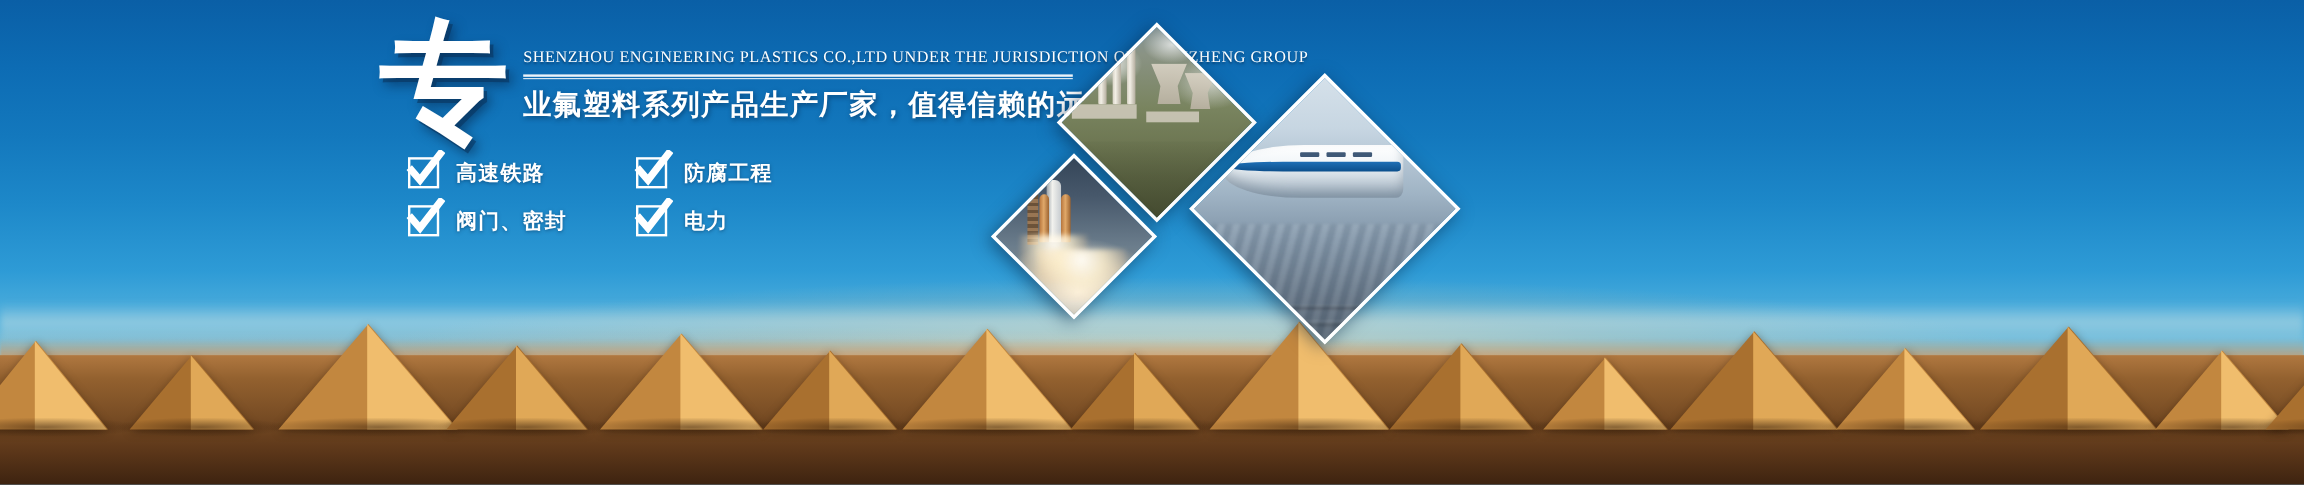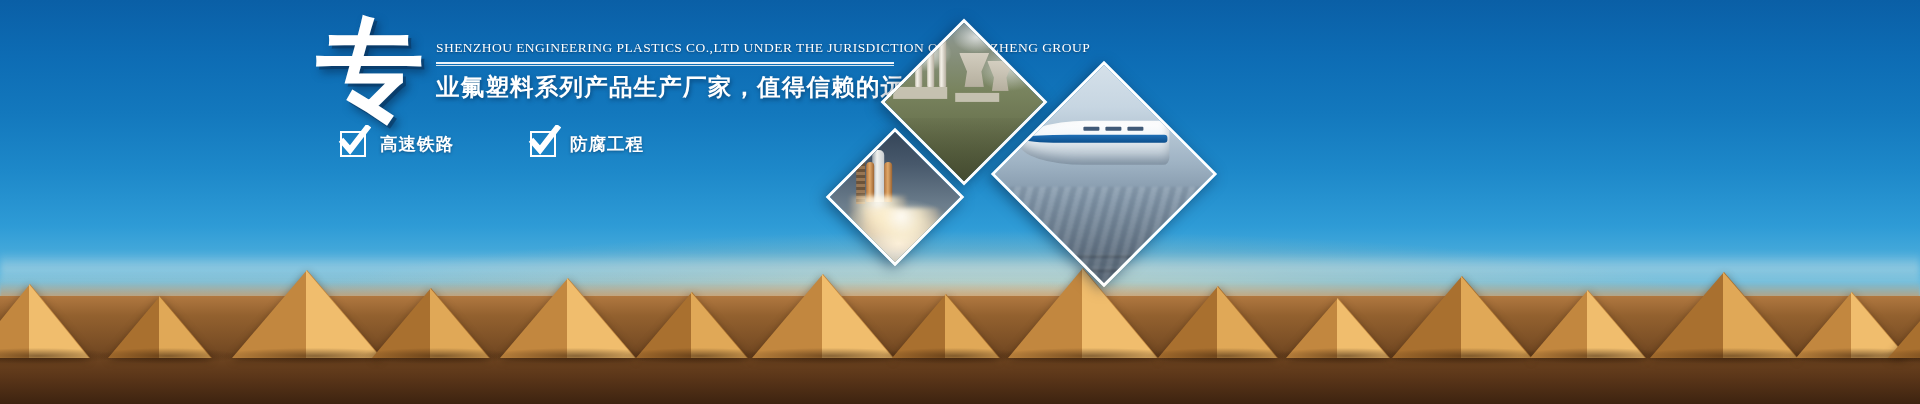--- a/index.html
+++ b/index.html
@@ -329,20 +329,38 @@
       </div>
       <div class="feat">
         <span class="tick">
           <span class="box"></span>
           <svg viewBox="0 0 34 34">
             <path d="M6 17 L13 25 L30 3" fill="none" stroke="#ffffff" stroke-width="6" stroke-linecap="square" stroke-linejoin="miter"></path>
           </svg>
         </span>
         <span class="feat-label">防腐工程</span>
       </div>
+      <div class="feat">
+        <span class="tick">
+          <span class="box"></span>
+          <svg viewBox="0 0 34 34">
+            <path d="M6 17 L13 25 L30 3" fill="none" stroke="#ffffff" stroke-width="6" stroke-linecap="square" stroke-linejoin="miter"></path>
+          </svg>
+        </span>
+        <span class="feat-label">阀门、密封</span>
+      </div>
+      <div class="feat">
+        <span class="tick">
+          <span class="box"></span>
+          <svg viewBox="0 0 34 34">
+            <path d="M6 17 L13 25 L30 3" fill="none" stroke="#ffffff" stroke-width="6" stroke-linecap="square" stroke-linejoin="miter"></path>
+          </svg>
+        </span>
+        <span class="feat-label">电力</span>
+      </div>
       <div class="feat"></div>
     </div>
 
   <div class="diamonds">
 
     <div class="dia" style="left:85px; top:17px; width:118px; height:118px;">
       <div class="inner tile-power">
         <div class="ground2"></div>
         <div class="stack" style="left:52px; top:28px; height:58px;"></div>
         <div class="stripe" style="left:52px; top:30px;"></div>

